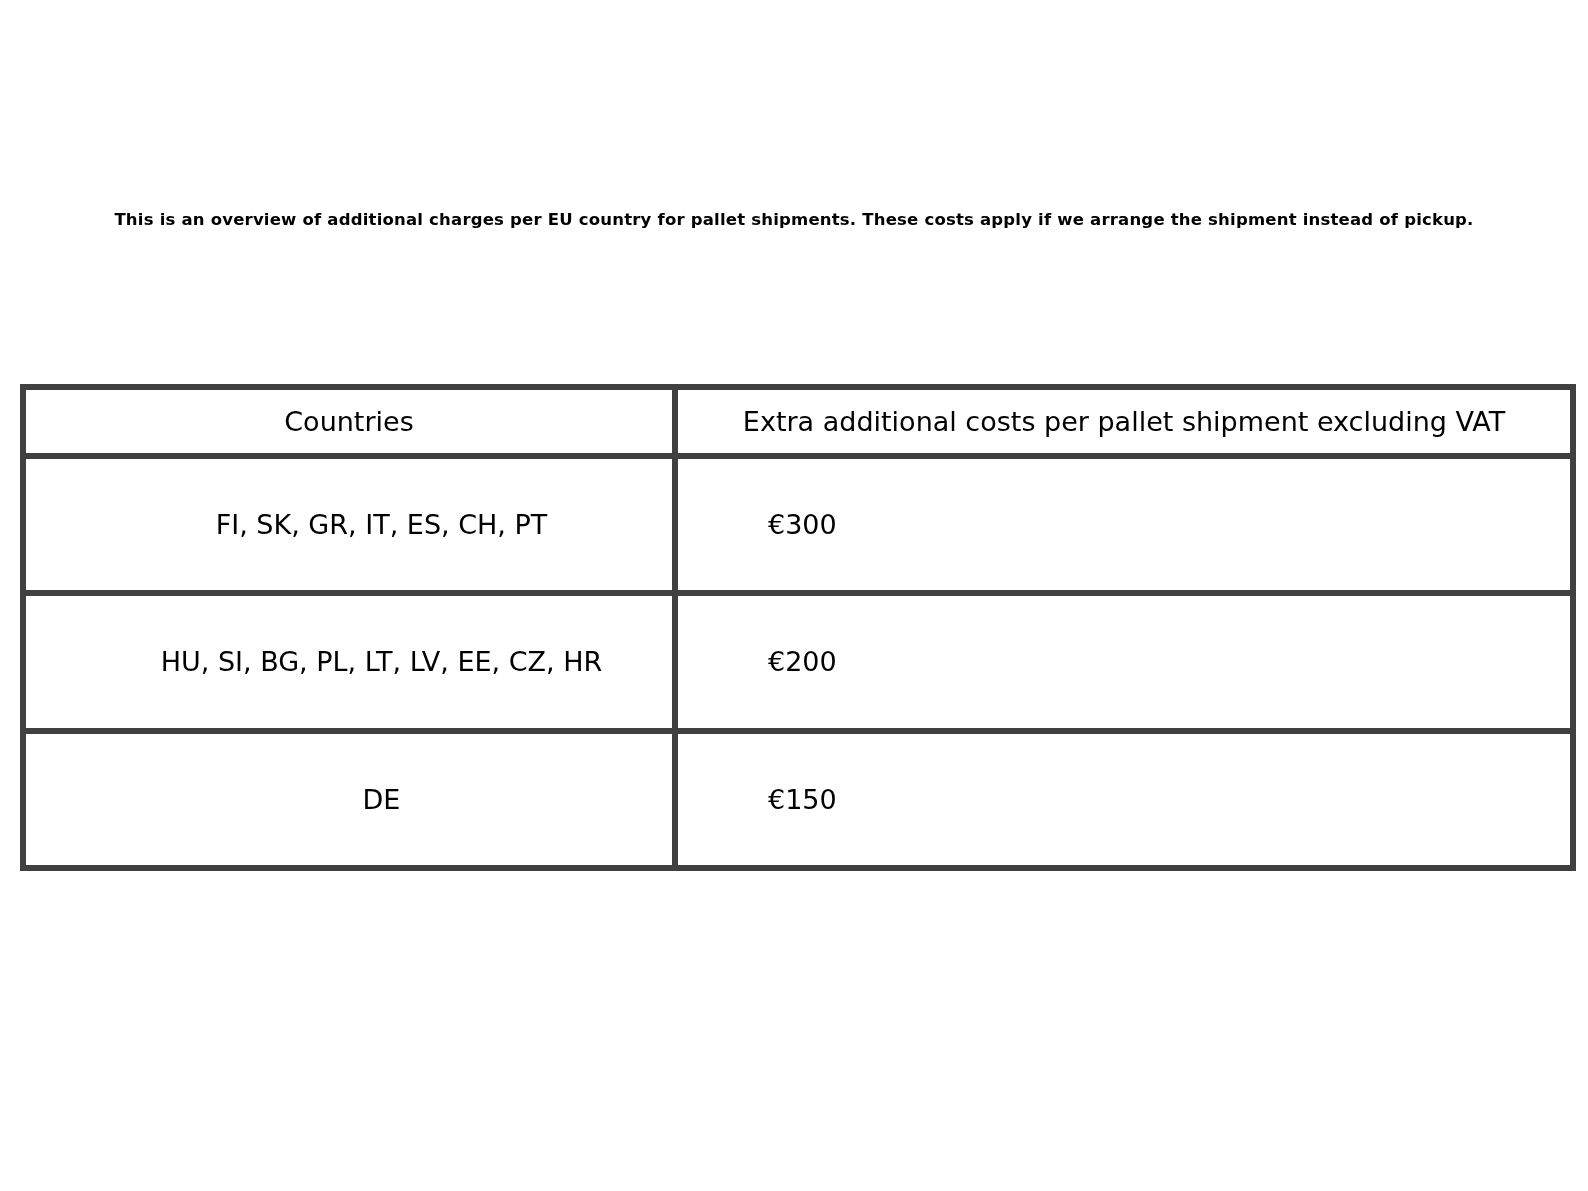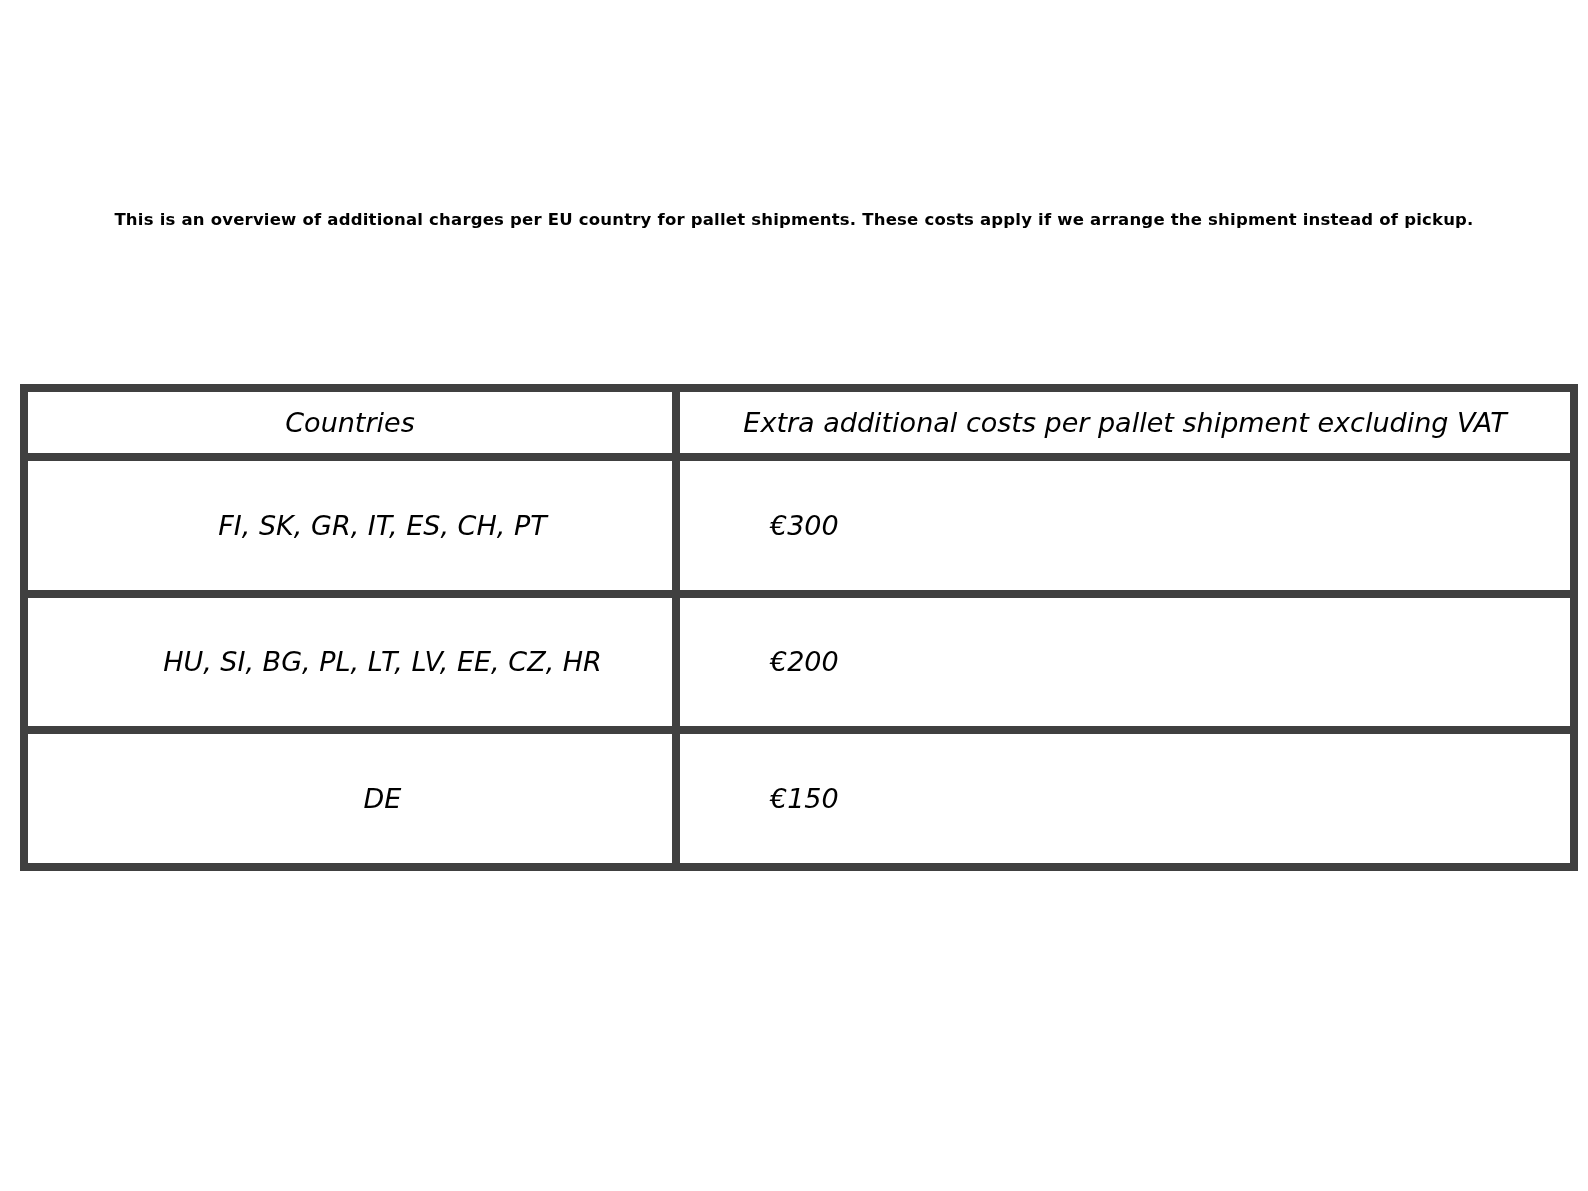--- a/index.html
+++ b/index.html
@@ -36,29 +36,28 @@
     top: 384px;
     width: 1550px;
     height: 487px;
     border-collapse: collapse;
     table-layout: fixed;
   }
   table.charges col.c1 { width: 652px; }
   table.charges col.c2 { width: 898px; }
   table.charges th,
   table.charges td {
-    border: 8px solid #404040;
+    border: 6px solid #404040;
     font-size: 27px;
     font-weight: normal;
     color: #000000;
     vertical-align: middle;
     height: 69px;
     white-space: nowrap;
     overflow: hidden;
-    font-style: italic;
   }
   table.charges th { text-align: center; padding: 0 8px; }
   td.countries-cell { text-align: center; padding-left: 65px; }
   td.cost-cell { text-align: left; padding-left: 90px; }
 </style>
 </head>
 <body>
 
 <div class="page">
 

